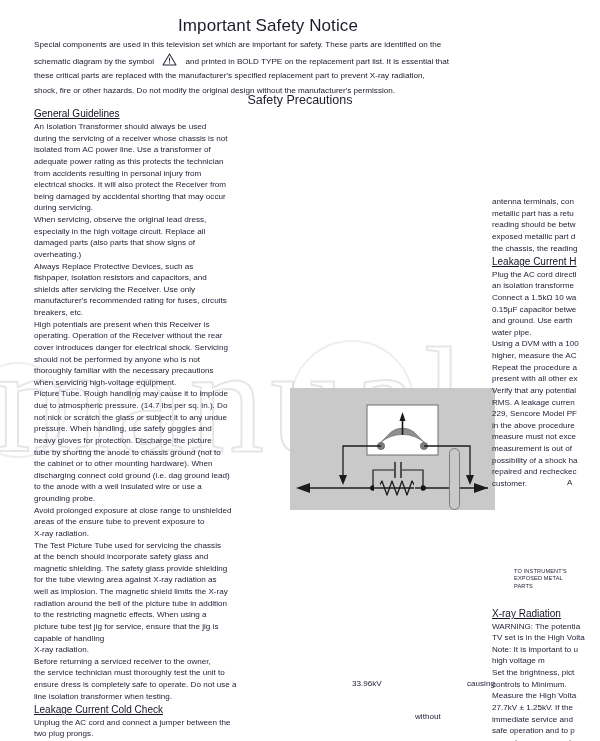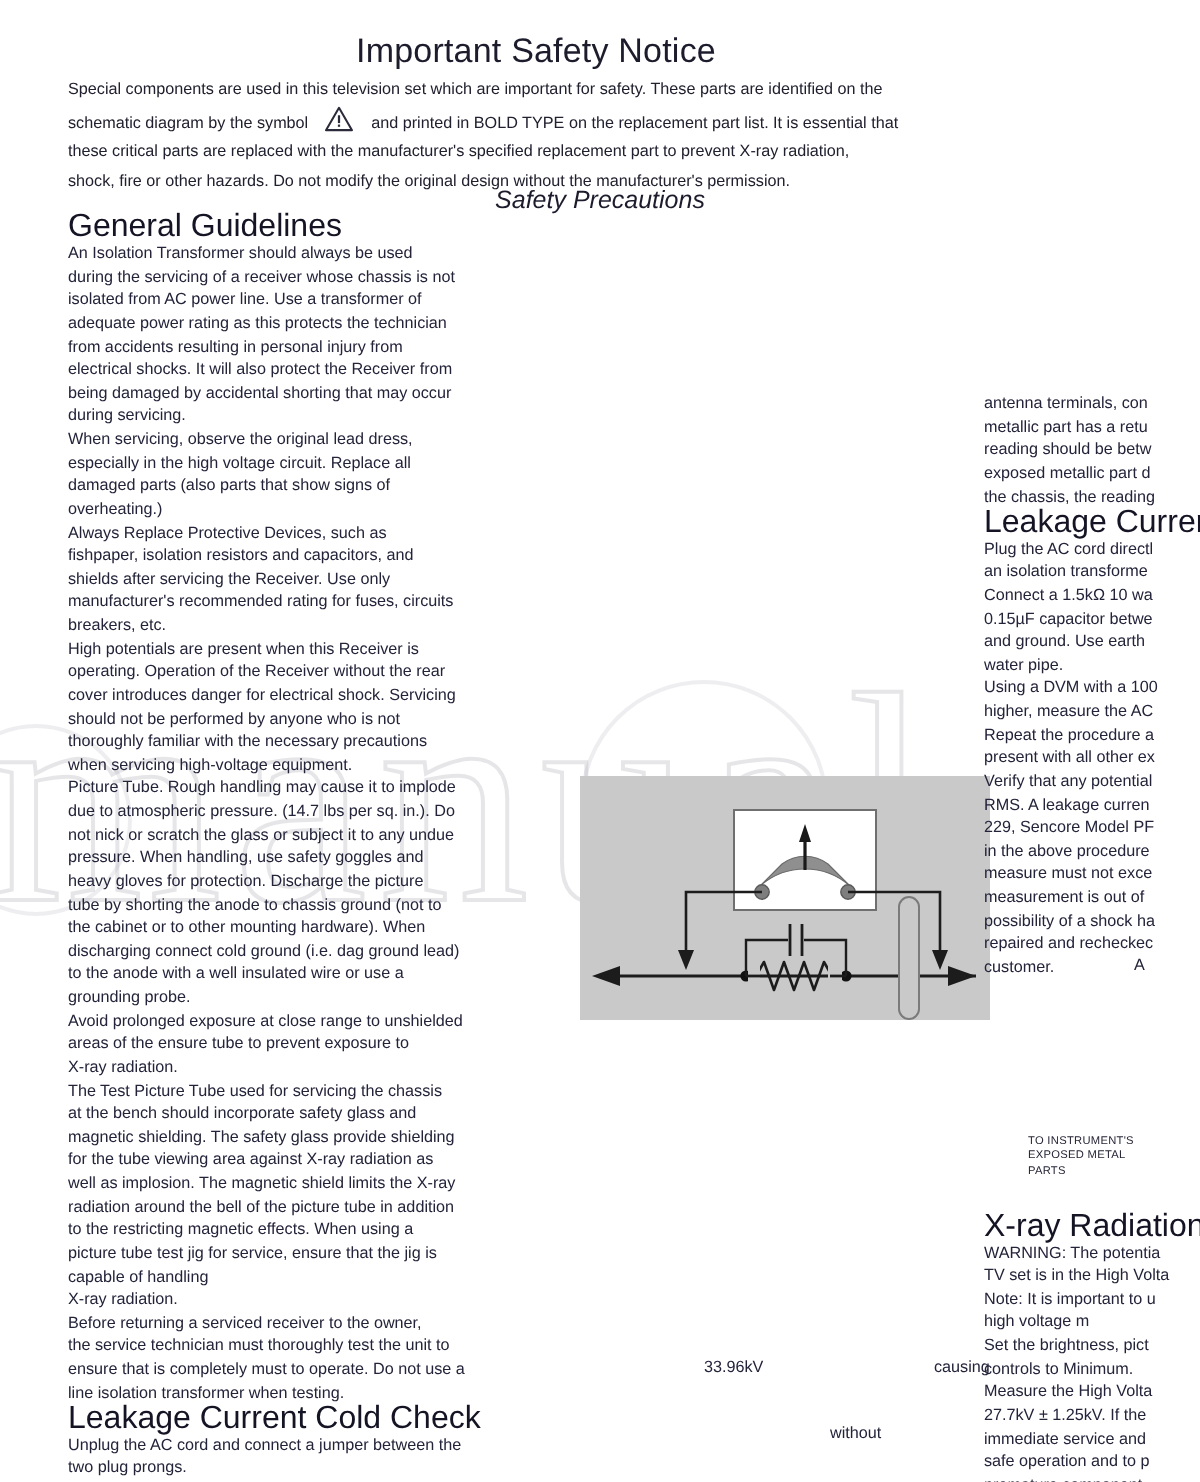--- a/index.html
+++ b/index.html
@@ -60,41 +60,41 @@
   .warn-tri{
     display:inline-block;
     width:15px;height:13px;
     vertical-align:-2px;
     margin:0 6px;
   }
   .section-title{
     position:absolute;left:0;top:93px;width:600px;
     text-align:center;font-size:12.5px;font-weight:400;color:#1c1c2c;
     z-index:3;
-    font-style:italic;
   }
 
   
   .col{
     position:absolute;
     z-index:3;
     font-size:8.1px;
     line-height:11.62px;
     color:#23233a;
   }
   .col-left{left:34px;top:106px;width:240px;}
   .col-right{left:492px;top:196px;width:190px;}
   .col .ln{display:block;white-space:nowrap;}
   .h-sub{
-    font-size:16px;
+    font-size:10px;
     line-height:14px;
     color:#141424;
     padding-top:1px;
     white-space:nowrap;
     display:block;
+    text-decoration:underline;
   }
   .h-sub.tight{line-height:13.5px;}
 
   
   .stray{
     position:absolute;
     z-index:3;
     font-size:8.1px;
     color:#23233a;
     white-space:nowrap;
@@ -219,21 +219,21 @@
     <span class="ln">for the tube viewing area against X-ray radiation as</span>
     <span class="ln">well as implosion. The magnetic shield limits the X-ray</span>
     <span class="ln">radiation around the bell of the picture tube in addition</span>
     <span class="ln">to the restricting magnetic effects. When using a</span>
     <span class="ln">picture tube test jig for service, ensure that the jig is</span>
     <span class="ln">capable      of     handling</span>
     <span class="ln">X-ray radiation.</span>
 
     <span class="ln">Before returning a serviced receiver to the owner,</span>
     <span class="ln">the service technician must thoroughly test the unit to</span>
-    <span class="ln">ensure that is completely must to operate. Do not use a</span>
+    <span class="ln">ensure dress is completely safe to operate. Do not use a</span>
     <span class="ln">line isolation transformer when testing.</span>
 
     <span class="h-sub tight">Leakage Current Cold Check</span>
 
     <span class="ln">Unplug the AC cord and connect a jumper between the</span>
     <span class="ln">two plug prongs.</span>
 
   </div>
 
   <div class="col col-right">

